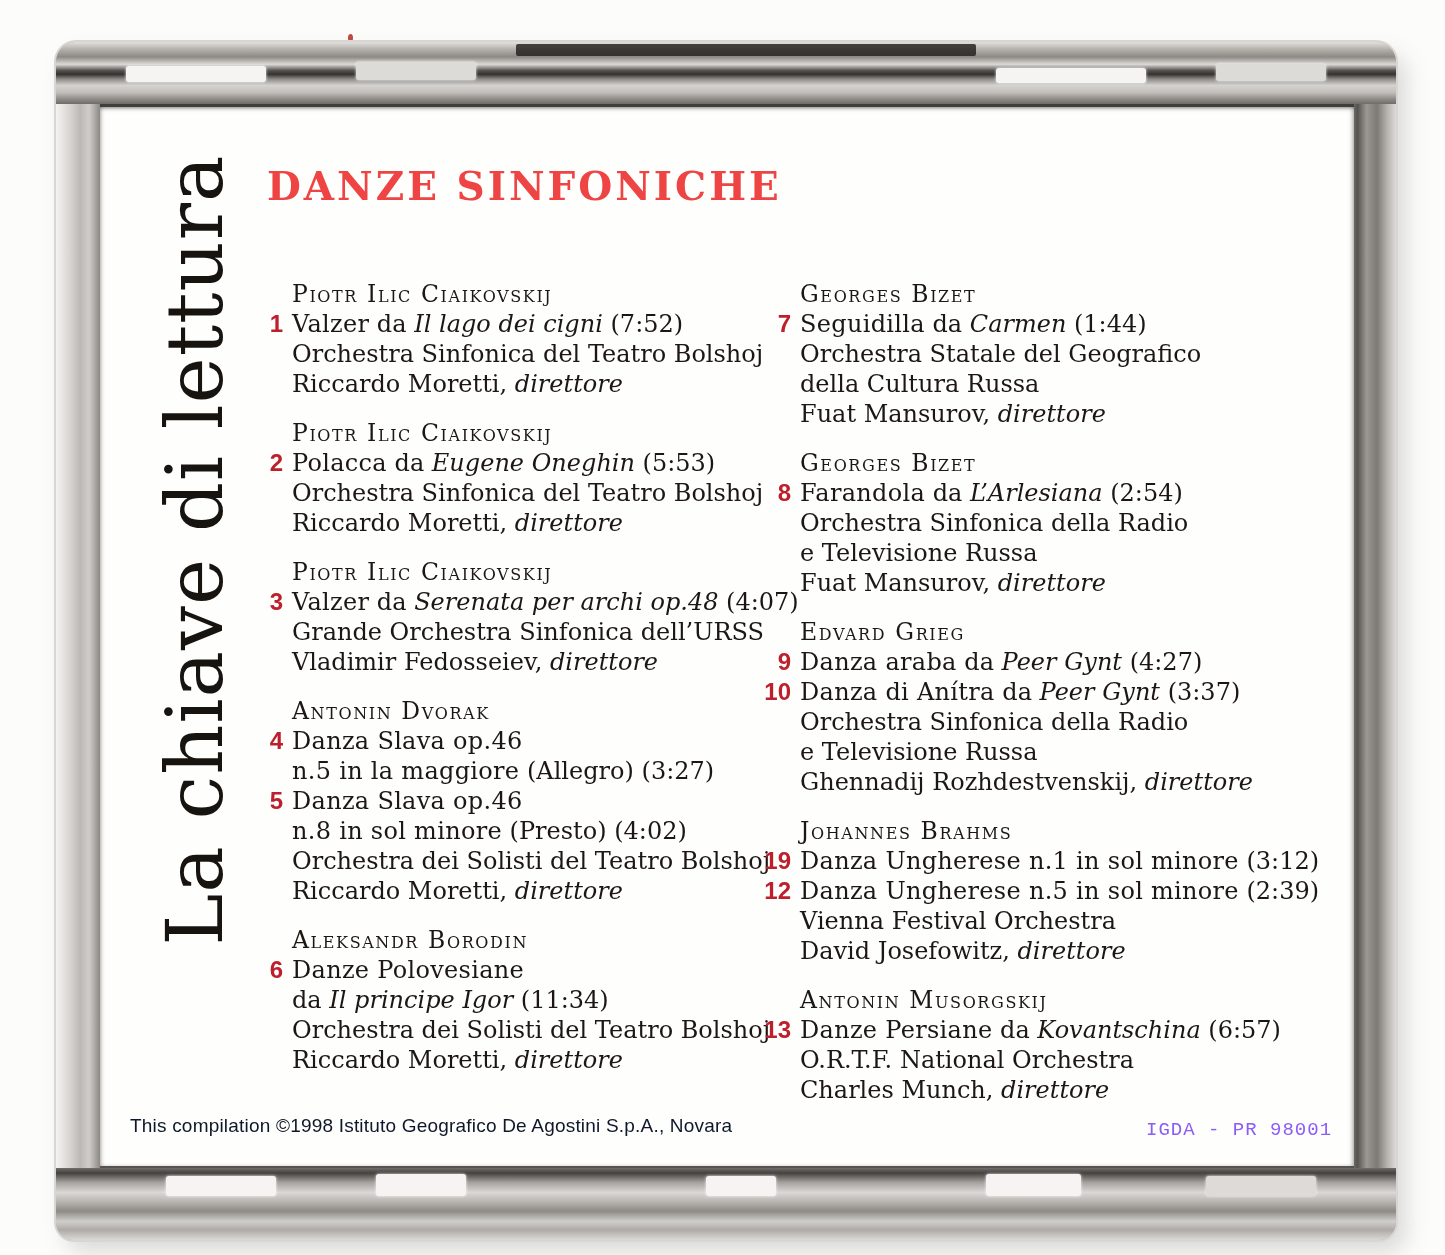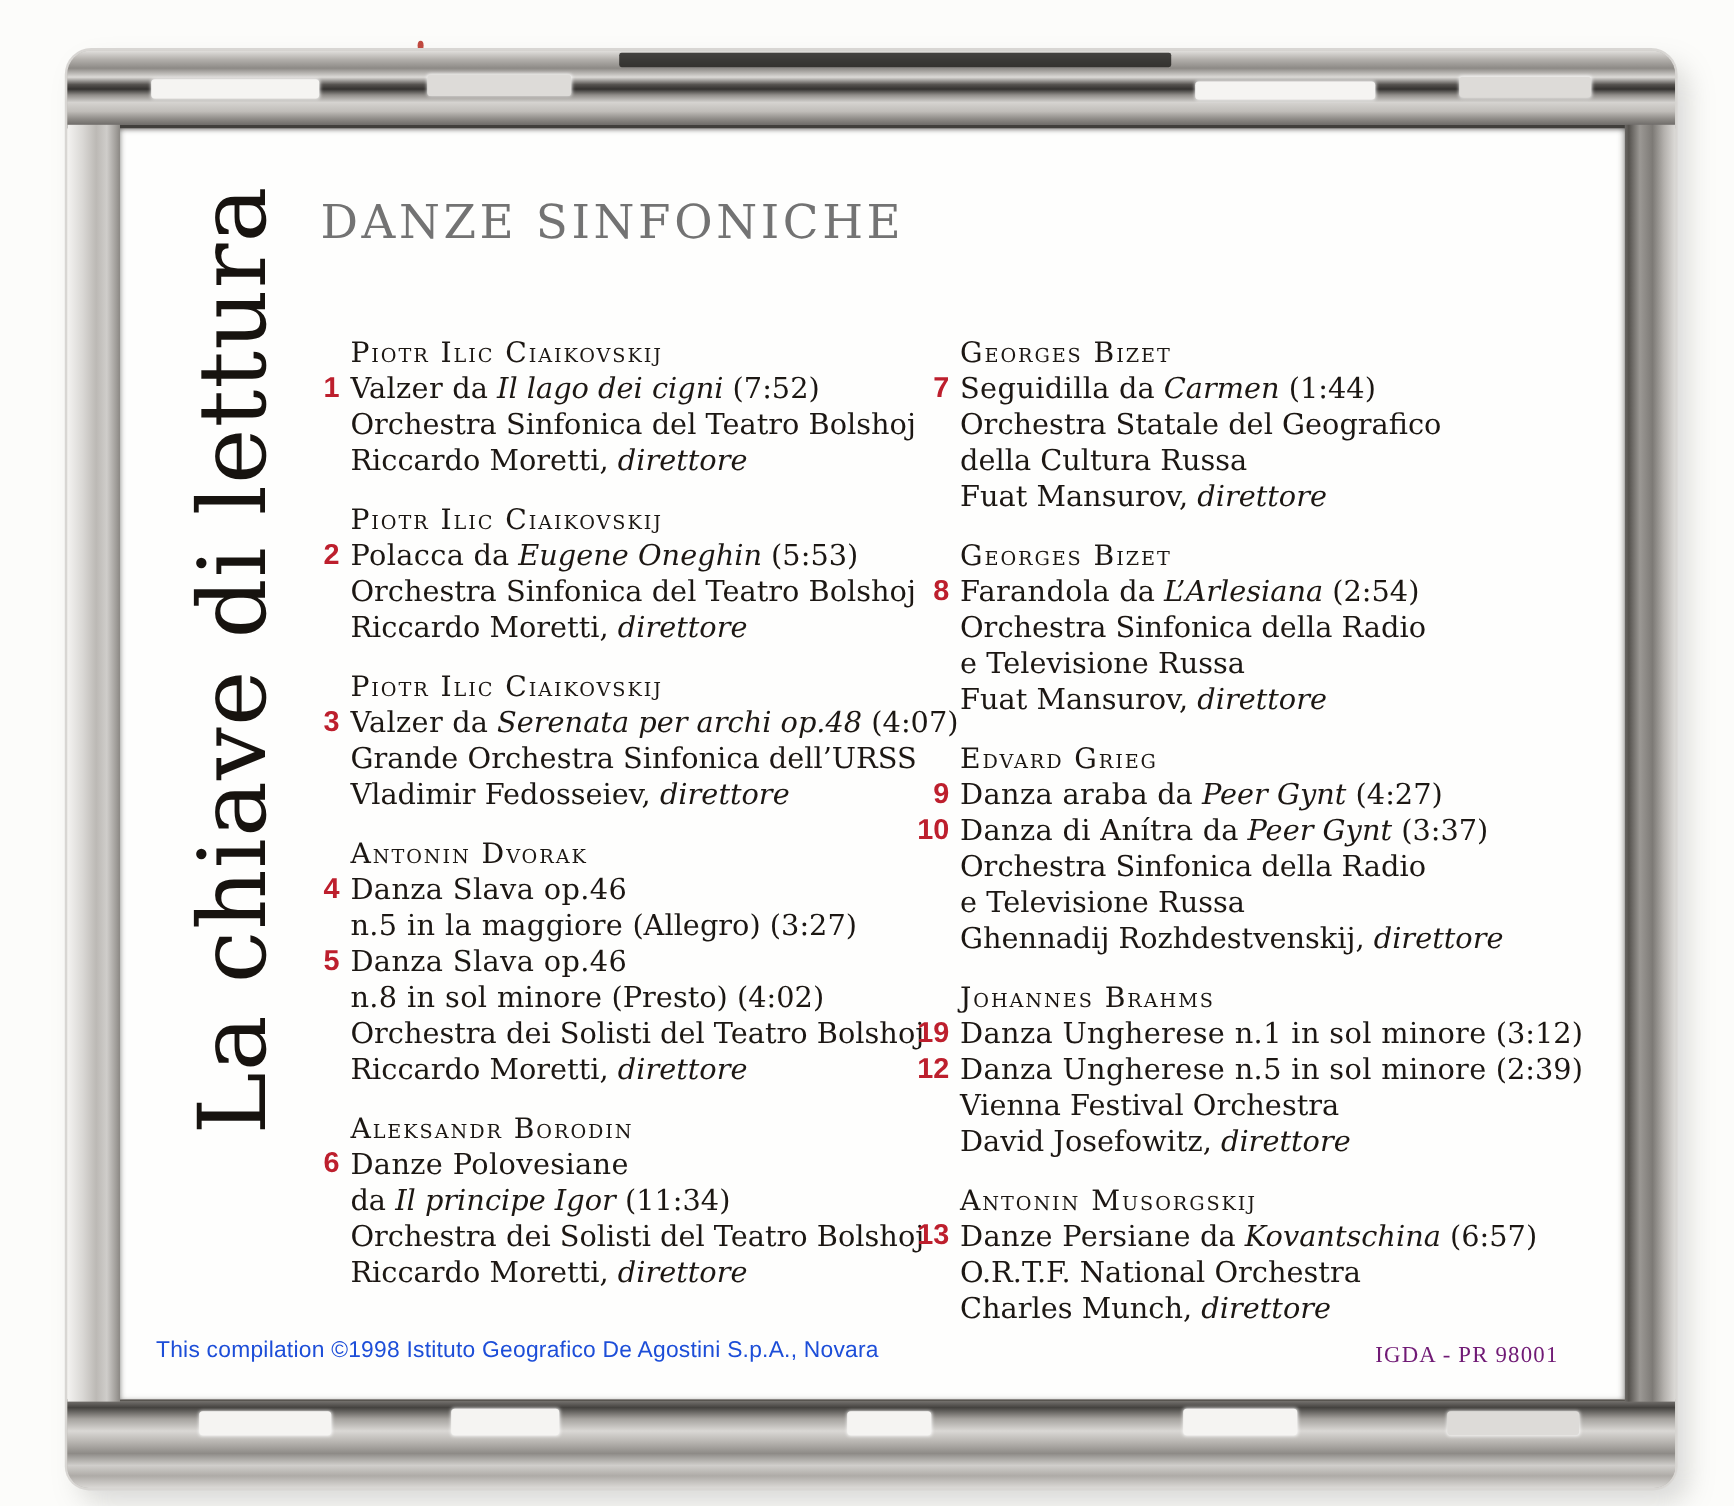--- a/index.html
+++ b/index.html
@@ -49,44 +49,44 @@
     background:#fefefd;
     box-shadow:inset 3px 0 4px -2px rgba(90,88,85,.45), inset -3px 0 5px -2px rgba(90,88,85,.55), inset 0 3px 4px -2px rgba(40,38,36,.5);
   }
   .side-title{
     position:absolute;left:95px;top:443px;
     transform:translate(-50%,-50%) rotate(-90deg);
     white-space:nowrap;font-size:78px;color:#17130f;letter-spacing:1px;
   }
   .main-title{
     position:absolute;left:167px;top:56px;
-    font-size:39px;letter-spacing:3px;color:#737373;white-space:nowrap;
+    font-size:39px;letter-spacing:3px;color:#ef4444;white-space:nowrap;font-weight:bold;
   }
   .col{position:absolute;top:172px;color:#1c1713;}
   .col-left{left:162px;width:480px;}
   .col-right{left:660px;width:585px;}
   .group{margin-bottom:19px;}
   .row{display:flex;white-space:nowrap;line-height:30px;}
   .num{
     flex:none;text-align:right;color:#bd1f2d;font-weight:bold;
     font-family:"Liberation Sans",sans-serif;font-size:24px;padding-right:9px;
   }
   .col-left .num{width:21px;}
   .col-right .num{width:31px;}
   .composer{font-variant:small-caps;letter-spacing:1.6px;font-size:23.5px;}
   .txt{font-size:24px;}
   .seg-b{font-weight:normal;letter-spacing:.3px;}
   .seg-i{font-style:italic;}
   .footer-copy{
     position:absolute;left:30px;top:1008px;
-    font-family:"Liberation Sans",sans-serif;font-size:19px;color:#1d4ed8;letter-spacing:.2px;
+    font-family:"Liberation Sans",sans-serif;font-size:19px;color:#0f172a;letter-spacing:.2px;
   }
   .footer-cat{
     position:absolute;left:1046px;top:1012px;
-    font-family:Liberation Serif, serif;font-size:19px;color:#701a75;letter-spacing:1px;
+    font-family:Liberation Mono, monospace;font-size:19px;color:#8b5cf6;letter-spacing:1px;
   }
   .speck{position:absolute;left:348px;top:34px;width:5px;height:8px;background:#c2493f;border-radius:50%;}
 </style>
 </head>
 <body>
 
 <div class="speck"></div>
 
 <div class="case">
   <div class="edge-top ribs">

